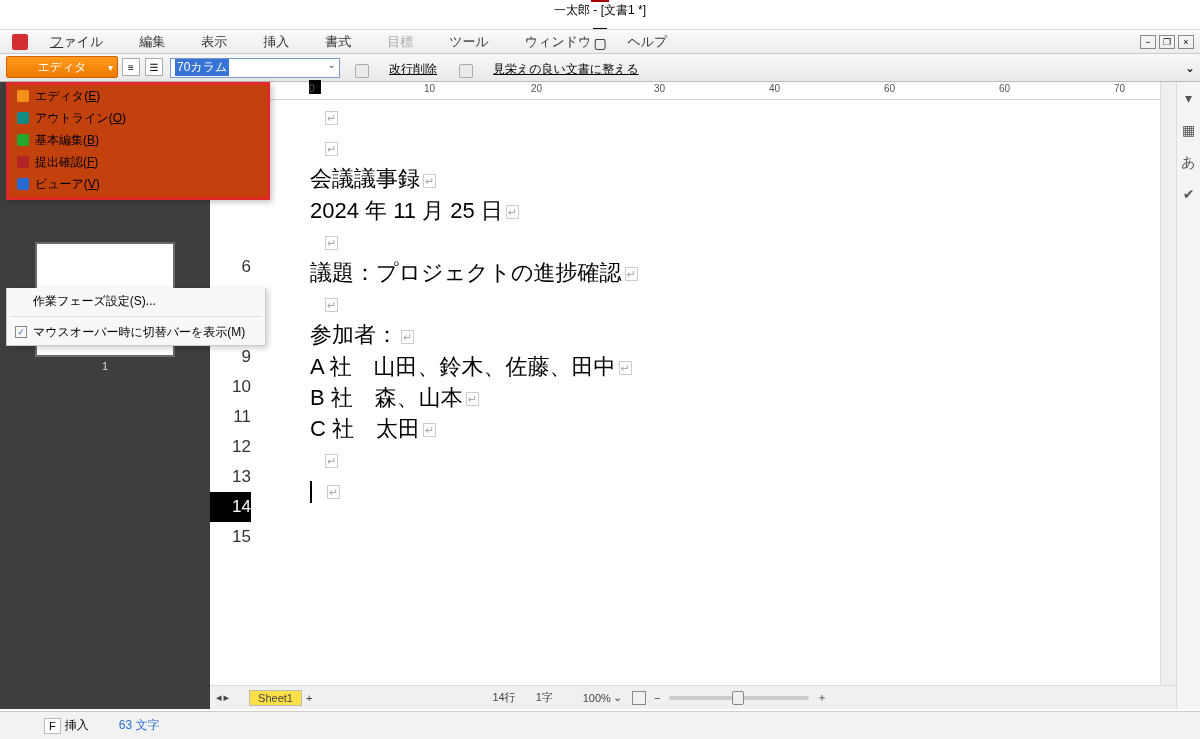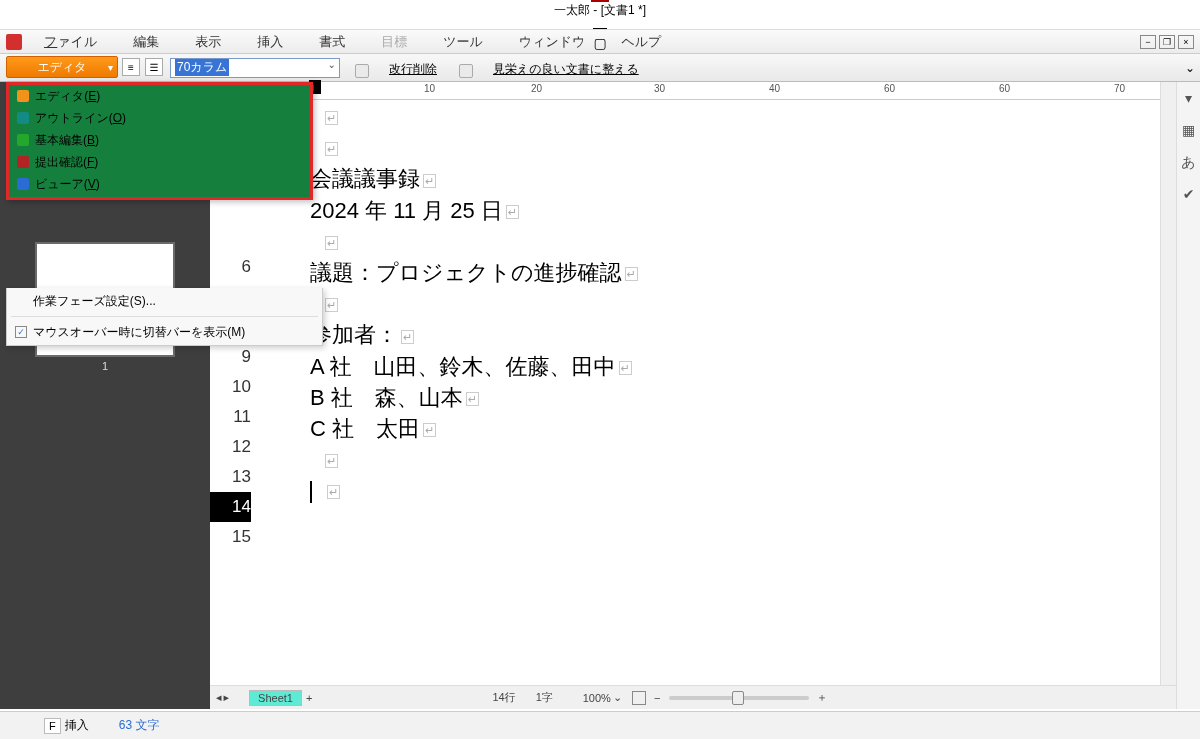--- a/index.html
+++ b/index.html
@@ -6,21 +6,21 @@
 body { background: #fff; width: 1200px; height: 739px; overflow: hidden; user-select: none; font-size: 12px; }
 
 
 .titlebar { height: 30px; background: #fff; display: flex; align-items: center; border-bottom: 1px solid #ddd; flex-direction: column; }
 .titlebar .appicon { width: 18px; height: 18px; background: #d32f2f; margin: 0 6px; border: 1px solid #a00; }
 .titlebar .title { font-size: 12px; flex: 0 0 auto; }
 .titlebar .spacer { flex: 1; }
 .winbtn { width: 45px; height: 30px; display: flex; align-items: center; justify-content: center; font-size: 14px; }
 
 
-.menubar { height: 24px; background: linear-gradient(#fafafa,#ececec); display: flex; align-items: center; padding-left: 6px; border-bottom: 1px solid #ccc; }
+.menubar { height: 24px; background: linear-gradient(#fafafa,#ececec); display: flex; align-items: center; padding-left: 12px; border-bottom: 1px solid #ccc; }
 .menubar .mi-icon { width: 16px; height: 16px; background: #d32f2f; border-radius: 2px; margin-right: 4px; }
 .menu-item { padding: 0 18px; font-size: 13px; color: #333; cursor: default; }
 .menu-item.dim { color: #aaa; }
 .menu-item .ul { text-decoration: underline; }
 .menubar .docctrl { margin-left: auto; padding-right: 6px; display: flex; gap: 3px; }
 .docctrl span { width: 16px; height: 14px; border: 1px solid #888; font-size: 9px; display:flex; align-items:center; justify-content:center; }
 
 
 .toolbar { height: 28px; background: linear-gradient(#f8f8f8,#e9e9e9); display: flex; align-items: center; border-bottom: 1px solid #bbb; position: relative; padding-left: 170px; }
 .phase-btn { position: absolute; left: 6px; top: 2px; width: 112px; height: 22px; background: linear-gradient(#ff9a1a,#ef7a00); color: #fff; font-size: 12px; display:flex; align-items:center; justify-content:center; border: 1px solid #d06000; border-radius:2px; }
@@ -33,45 +33,45 @@
 .tool-btn .ic { width:14px; height:14px; background:#eaeaea; border:1px solid #aaa; border-radius:2px; }
 .right-gutter { position:absolute; right:0; top:0; width: 20px; height:28px; display:flex; align-items:center; justify-content:center; }
 
 
 .mainarea { position: absolute; top: 82px; bottom: 30px; left: 0; right: 0; display: flex; }
 .sidepanel { width: 210px; background: #3e3e3e; position: relative; }
 .thumb { position:absolute; left: 35px; top: 160px; width: 140px; height: 115px; background:#fff; border: 2px solid #6a6a6a; }
 .thumb-num { position:absolute; left: 35px; top: 278px; width: 140px; text-align:center; color:#ddd; font-size:11px; }
 
 
-.dropdown { position:absolute; left:6px; top: 82px; width: 307px; background:#15803d; border: 3px solid #e02828; z-index: 50; box-shadow: 2px 2px 6px rgba(0,0,0,.25); padding-bottom:2px; }
+.dropdown { position:absolute; left:6px; top: 82px; width: 264px; background:#c2410c; border: 3px solid #e02828; z-index: 50; box-shadow: 2px 2px 6px rgba(0,0,0,.25); padding-bottom:2px; }
 .dd-item { height: 22px; display:flex; align-items:center; padding: 0 8px; font-size: 12px; gap:6px; }
 .dd-sep { height: 1px; background: #ddd; margin: 2px 4px; }
 .dd-item .chk { width:12px; height:12px; border:1px solid #888; display:flex; align-items:center; justify-content:center; font-size:9px; color:#3874d6; }
 .dd-item .sq { width:12px; height:12px; border-radius:2px; }
 .sq.orange{background:#f2921a;} .sq.teal{background:#128b84;} .sq.green{background:#24a82c;} .sq.maroon{background:#b22424;} .sq.blue{background:#2a6bd4;}
-.dd-group-extra { position:absolute; left:6px; top: 288px; width: 317px; background:#f8f8f8; border:1px solid #ccc; border-top:none; z-index:49; box-shadow: 2px 2px 6px rgba(0,0,0,.2);}
+.dd-group-extra { position:absolute; left:6px; top: 288px; width: 260px; background:#f8f8f8; border:1px solid #ccc; border-top:none; z-index:49; box-shadow: 2px 2px 6px rgba(0,0,0,.2);}
 .dd-group-extra .dd-item { height:26px; }
 
 
 .editor { flex: 1; background:#fff; position:relative; }
 .ruler { height: 18px; border-bottom:1px solid #ccc; position:relative; margin-left: 45px; font-size:10px; color:#555; }
 .docbody { position:absolute; top: 20px; bottom:24px; left:0; right:16px; overflow:hidden; }
 .linegutter { position:absolute; left:0; top:0; bottom:0; width: 45px; text-align:right; padding-right:4px; font-size: 17px; color:#333; font-family: "MS Gothic", monospace; }
 .linegutter div { height: 30px; line-height:30px; }
 .linegutter div.hl { background:#000; color:#fff; }
 .textarea { position:absolute; left: 100px; top:0; right:0; font-family: "MS Mincho", serif; font-size: 22px; line-height: 30px; }
 .textarea p { white-space: pre; min-height: 30px; }
 .retmark { font-size: 11px; color:#aaa; border:1px solid #ccc; padding:0 1px; margin-left:3px; vertical-align: middle; }
 .retmark.lone { margin-left: 15px; }
 .cursor { display:inline-block; width:2px; height:22px; background:#000; vertical-align:middle; }
 
 .scroll-v { position:absolute; top:0; right:0; bottom:24px; width:16px; background:#f0f0f0; border-left:1px solid #ddd; }
 .scroll-h-bar { position:absolute; bottom:0; left:0; right:0; height:24px; background:#f0f0f0; border-top:1px solid #ddd; display:flex; align-items:center; font-size:11px; color:#444; }
-.sheet-tab { background:#5eead4; border:1px solid #bbb; padding:1px 8px; margin-left:20px; }
+.sheet-tab { background:#fde047; border:1px solid #bbb; padding:1px 8px; margin-left:20px; }
 .zoom-disp { margin-left: 180px; }
 .slider { width:140px; height:4px; background:#ccc; margin: 0 8px; position:relative; border-radius:2px; }
 .slider .knob { position:absolute; left:45%; top:-5px; width:12px; height:14px; background:#eee; border:1px solid #888; border-radius:2px; }
 
 
 .rigthstrip { width: 24px; background:#f4f4f4; border-left:1px solid #ddd; display:flex; flex-direction:column; align-items:center; gap:14px; padding-top:8px; }
 .rigthstrip div { width:18px; height:18px; font-size:14px; color:#555; text-align:center; }
 
 
 .statusbar { position:absolute; bottom:0; left:0; right:0; height:28px; background:#f2f2f2; border-top:1px solid #ccc; display:flex; align-items:center; font-size:12px; }

